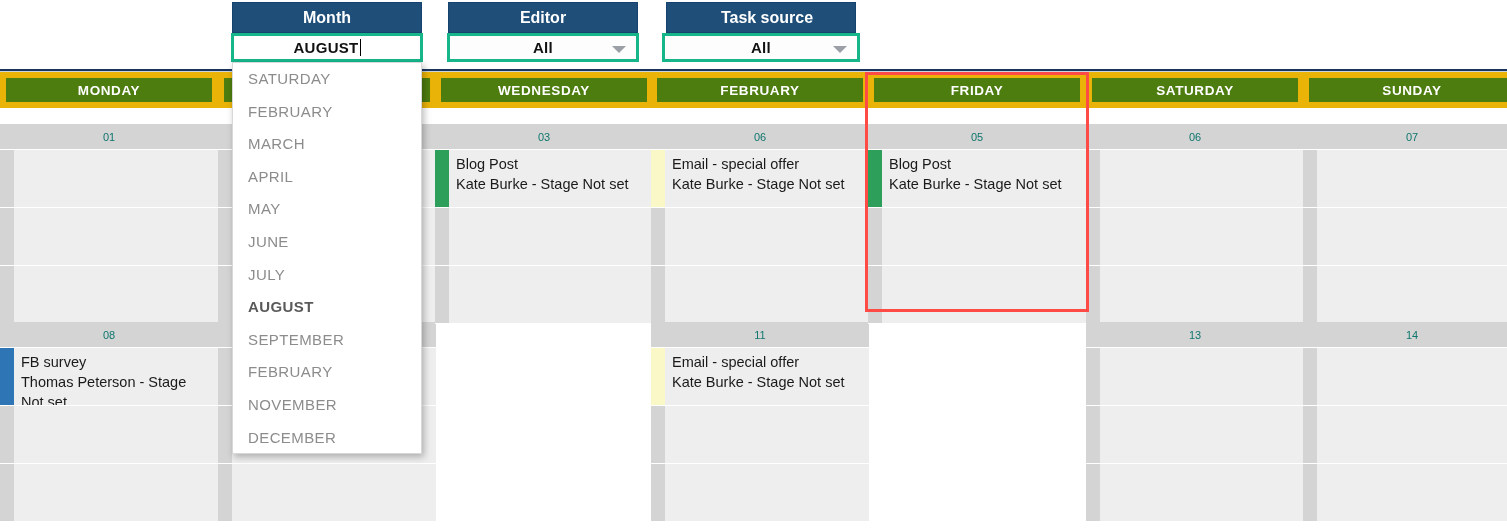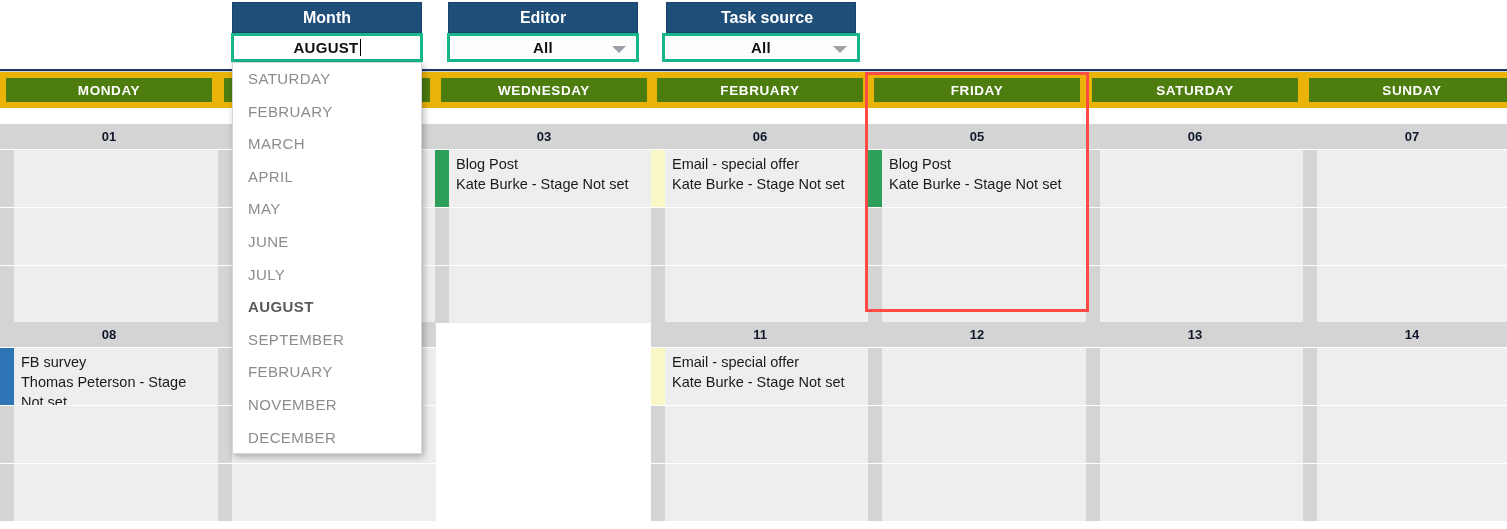--- a/index.html
+++ b/index.html
@@ -70,21 +70,21 @@
     display: flex; align-items: center; justify-content: center;
   }
   .dayhdr span { color: #ffffff; font-size: 13.5px; font-weight: bold; letter-spacing: .6px; }
 
   .weekwrap { position: absolute; left: 0; width: 218px; }
   .daycell { position: relative; width: 218px; background: #efefef; }
   .datestrip {
     height: 26px; background: #d4d4d4; border-bottom: 1px solid #ffffff;
     display: flex; align-items: center; justify-content: center;
   }
-  .datestrip span { font-size: 13px; font-weight: bold; color: #0f172a; }
+  .datestrip span { font-size: 11px; font-weight: normal; color: #0f766e; }
   .slots { position: relative; }
   .slot {
     position: relative; height: 58px; background: #eeeeee;
     border-bottom: 1px solid #ffffff; display: flex;
   }
   .slot .gutter { width: 14px; flex: 0 0 14px; background: #d4d4d4; }
   .slot .body { flex: 1; background: #eeeeee; padding: 4px 6px 0 7px; overflow: hidden; }
   .slot.filled .gutter { background: #d4d4d4; }
   .bar { position: absolute; left: 0; top: 0; width: 14px; height: 100%; }
   .task-line { font-size: 14.5px; color: #1a1a1a; line-height: 20px; white-space: nowrap; }
@@ -332,41 +332,20 @@
             <span>05</span>
           </div>
           <div class="slots">
             <div class="slot filled">
               <div class="gutter"></div>
               <div class="bar" style="background: rgb(46, 158, 91);"></div>
               <div class="body">
                 <div class="task-line">Blog Post</div>
                 <div class="task-line">Kate Burke - Stage Not set</div>
               </div>
-            </div>
-            <div class="slot">
-              <div class="gutter"></div>
-              <div class="body"></div>
-            </div>
-            <div class="slot">
-              <div class="gutter"></div>
-              <div class="body"></div>
-            </div>
-          </div>
-        </div>
-      </div>
-      <div class="weekwrap" style="left: 868px; top: 250px;">
-        <div class="daycell">
-          <div class="datestrip">
-            <span>12</span>
-          </div>
-          <div class="slots">
-            <div class="slot">
-              <div class="gutter"></div>
-              <div class="body"></div>
             </div>
             <div class="slot">
               <div class="gutter"></div>
               <div class="body"></div>
             </div>
             <div class="slot">
               <div class="gutter"></div>
               <div class="body"></div>
             </div>
           </div>

